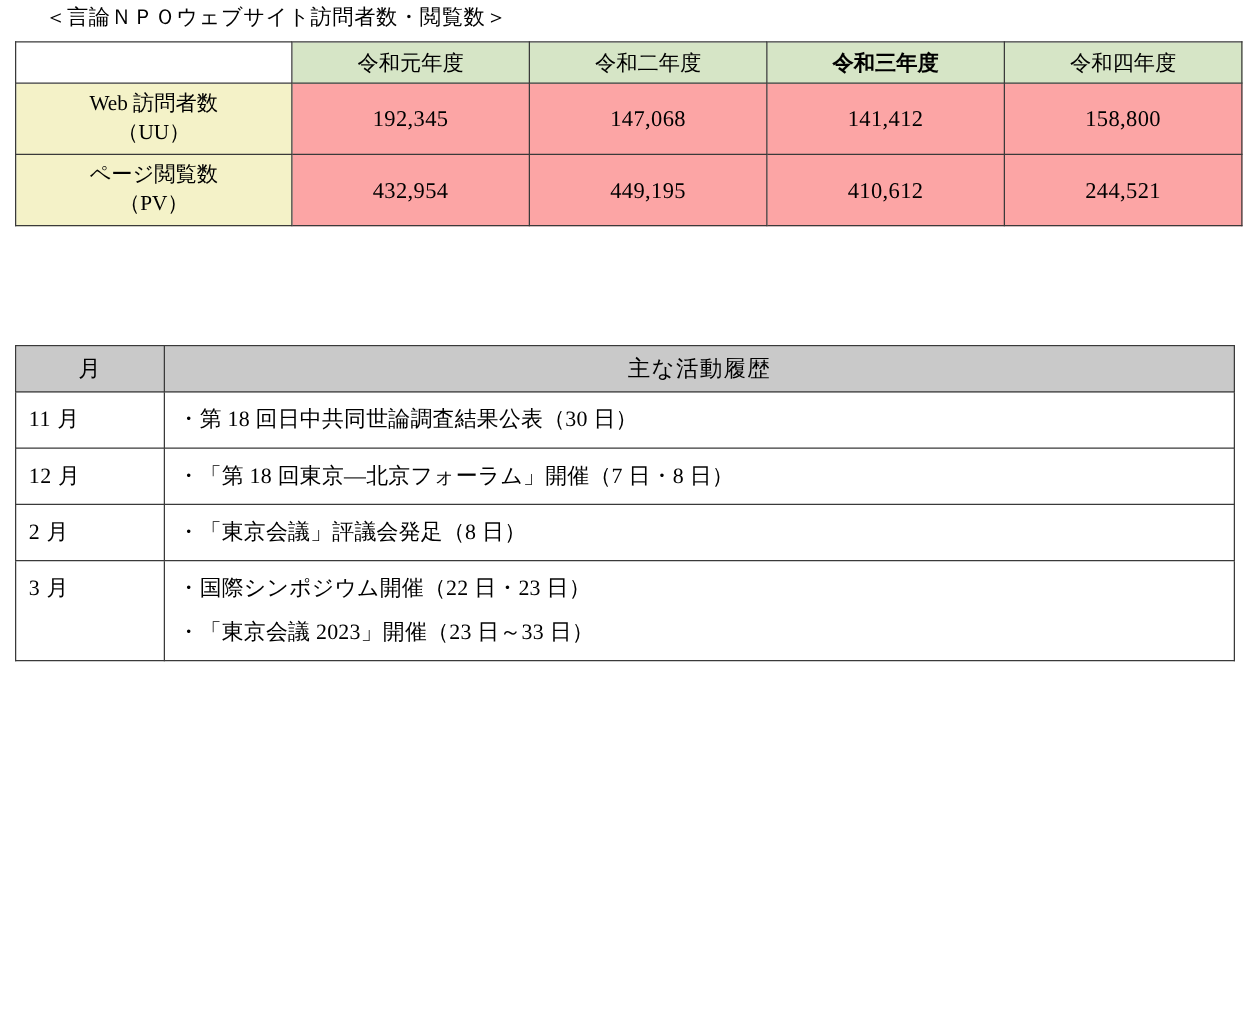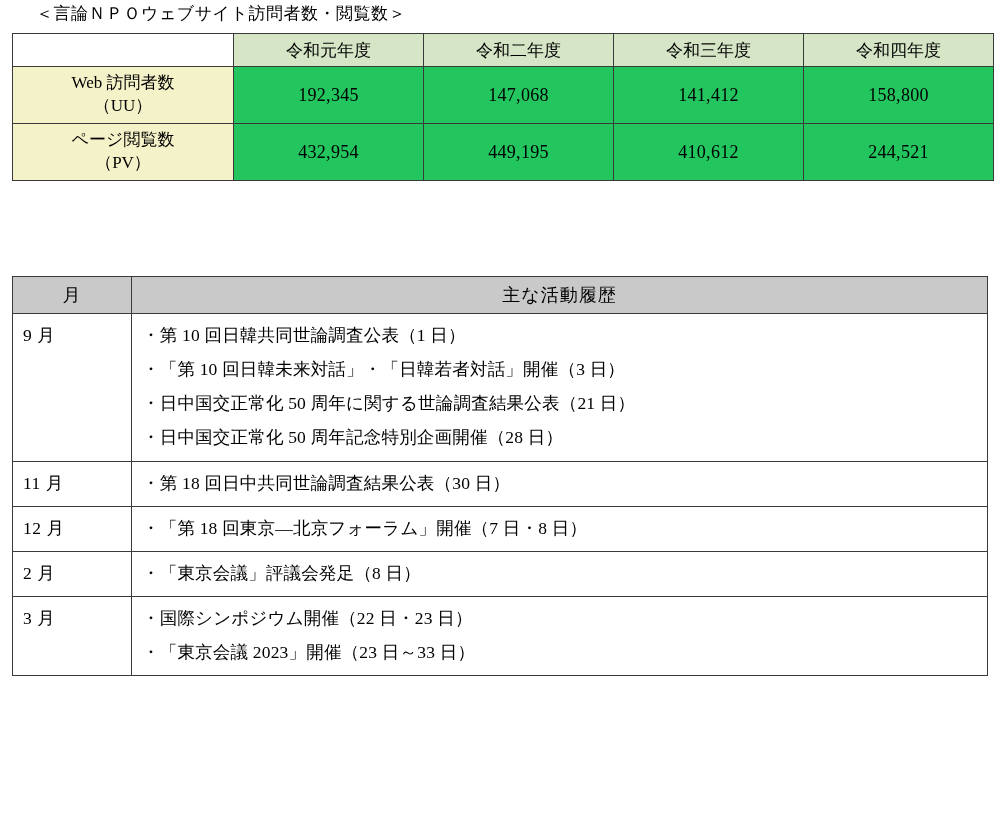--- a/index.html
+++ b/index.html
@@ -59,21 +59,21 @@
     border-left: 1px solid #3a3a3a;
     border-top: 1px solid #3a3a3a;
   }
   .stats-table tbody td.rowhead {
     background: #f4f2c8;
     height: 56px;
     line-height: 1.35;
     font-size: 17px;
   }
   .stats-table tbody td.value {
-    background: #22c55e;
+    background: #fca5a5;
     font-size: 18px;
     letter-spacing: 0.3px;
   }
   .rowhead .l1, .rowhead .l2 { display: block; }
 
   
   .activity-table {
     position: absolute;
     left: 12px;
     top: 276px;
@@ -118,21 +118,21 @@
 <div class="page">
 
   <div class="section-caption">＜言論ＮＰＯウェブサイト訪問者数・閲覧数＞</div>
 
   <table class="stats-table">
     <thead>
       <tr>
         <th class="corner" style="width:220px;"></th>
         <th style="width:189px;">令和元年度</th>
         <th style="width:189px;">令和二年度</th>
-        <th style="width:189px;">令和三年度</th>
+        <th style="width:189px;font-weight:bold;">令和三年度</th>
         <th style="width:189px;">令和四年度</th>
       </tr>
     </thead>
     <tbody>
       <tr>
         <td class="rowhead">
           <span class="l1">Web 訪問者数</span>
           <span class="l2">（UU）</span>
         </td>
         <td class="value">192,345</td>
@@ -155,29 +155,20 @@
 
   <table class="activity-table">
     <thead>
       <tr>
         <th style="width:118px;">月</th>
         <th>主な活動履歴</th>
       </tr>
     </thead>
     <tbody>
       <tr>
-        <td class="month">9 月</td>
-        <td class="events">
-          <div class="event-line">・第 10 回日韓共同世論調査公表（1 日）</div>
-          <div class="event-line">・「第 10 回日韓未来対話」・「日韓若者対話」開催（3 日）</div>
-          <div class="event-line">・日中国交正常化 50 周年に関する世論調査結果公表（21 日）</div>
-          <div class="event-line">・日中国交正常化 50 周年記念特別企画開催（28 日）</div>
-        </td>
-      </tr>
-      <tr>
         <td class="month">11 月</td>
         <td class="events">
           <div class="event-line">・第 18 回日中共同世論調査結果公表（30 日）</div>
         </td>
       </tr>
       <tr>
         <td class="month">12 月</td>
         <td class="events">
           <div class="event-line">・「第 18 回東京―北京フォーラム」開催（7 日・8 日）</div>
         </td>

